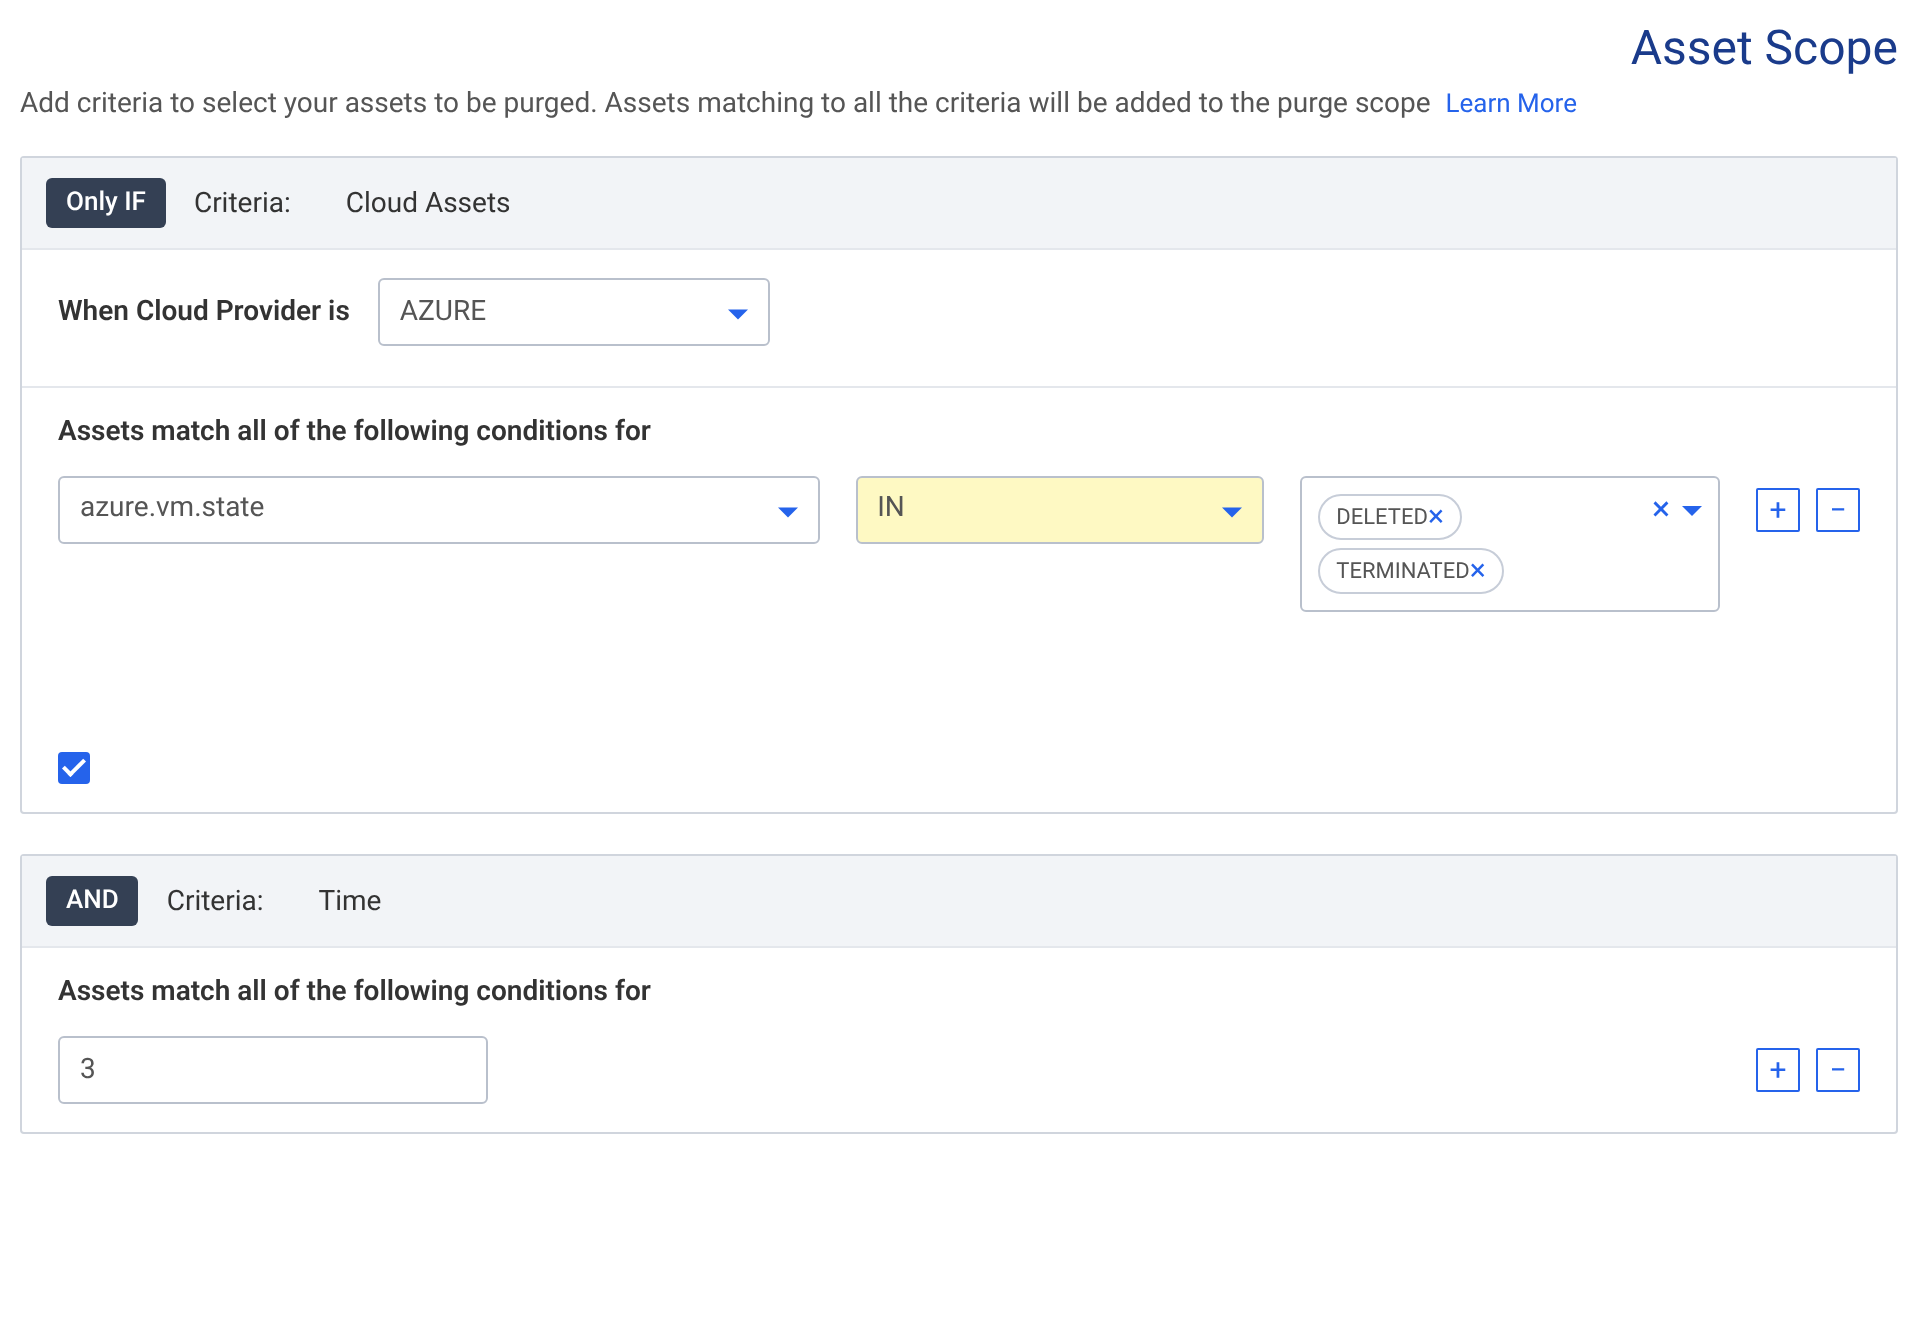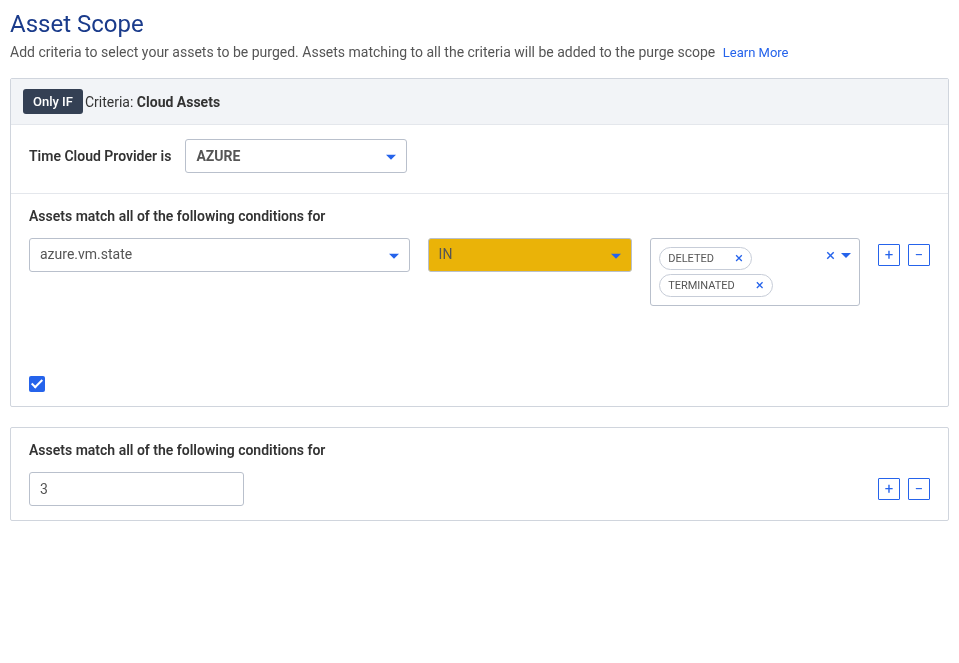--- a/index.html
+++ b/index.html
@@ -12,20 +12,21 @@
       font-size: 14px;
       color: #333;
       background: #fff;
       padding: 10px;
     }
     .page-title {
       font-size: 24px;
       color: #1a3b8b;
       font-weight: 400;
       margin-bottom: 6px;
+      text-align: right;
     }
     .page-subtitle {
       font-size: 14px;
       color: #555;
       margin-bottom: 18px;
     }
     .learn-more {
       color: #2563eb;
       font-size: 13px;
       text-decoration: none;
@@ -34,37 +35,38 @@
     .criteria-block {
       border: 1px solid #d0d5dd;
       border-radius: 2px;
       margin-bottom: 20px;
     }
     .criteria-header {
       background: #f2f4f7;
       padding: 10px 12px;
       display: flex;
       align-items: center;
-      gap: 2px;
+      gap: 14px;
       border-bottom: 1px solid #e4e7ec;
     }
     .badge {
       background: #344054;
       color: #fff;
       padding: 5px 10px;
       border-radius: 3px;
       font-size: 13px;
       font-weight: 500;
     }
     .criteria-label {
       font-size: 14px;
       color: #333;
     }
     .criteria-label strong {
-      font-weight: 700;
+      font-weight: 400;
+      margin-left: 24px;
     }
     .criteria-body {
       padding: 14px 18px;
     }
     .cloud-provider-row {
       display: flex;
       align-items: center;
       gap: 14px;
       margin-bottom: 6px;
     }
@@ -96,22 +98,21 @@
       content: "";
       position: absolute;
       right: 10px;
       top: 50%;
       transform: translateY(-25%);
       border-left: 5px solid transparent;
       border-right: 5px solid transparent;
       border-top: 5px solid #2563eb;
     }
     .dropdown.wide {
-      width: 222px;
-      font-weight: bold;
+      width: 196px;
     }
     .condition-row {
       display: flex;
       align-items: flex-start;
       gap: 18px;
     }
     .dropdown-field {
       border: 1px solid #b9c0cc;
       border-radius: 3px;
       padding: 7px 32px 7px 10px;
@@ -132,21 +133,21 @@
       border-left: 5px solid transparent;
       border-right: 5px solid transparent;
       border-top: 5px solid #2563eb;
     }
     .dropdown-op {
       border: 1px solid #b9c0cc;
       border-radius: 3px;
       padding: 7px 32px 7px 10px;
       font-size: 14px;
       color: #555;
-      background: #eab308;
+      background: #fef9c3;
       position: relative;
       cursor: pointer;
       width: 210px;
       min-height: 34px;
     }
     .dropdown-op::after {
       content: "";
       position: absolute;
       right: 10px;
       top: 50%;
@@ -165,21 +166,21 @@
     }
     .tag {
       display: inline-flex;
       align-items: center;
       border: 1px solid #c7cdd8;
       border-radius: 12px;
       padding: 3px 8px;
       font-size: 11px;
       color: #555;
       margin: 2px 3px 2px 0;
-      gap: 21px;
+      gap: 0;
     }
     .tag-close {
       color: #2563eb;
       cursor: pointer;
       font-size: 15px;
       line-height: 1;
       display: inline-flex;
     }
     .tags-actions {
       position: absolute;
@@ -285,21 +286,21 @@
 
 <div class="criteria-block">
   <div class="criteria-header">
     <span class="badge">Only IF</span>
     <span class="criteria-label">
       <span>Criteria: </span><strong>Cloud Assets</strong>
     </span>
   </div>
   <div class="criteria-body">
     <div class="cloud-provider-row">
-      <span class="label">Time Cloud Provider is</span>
+      <span class="label">When Cloud Provider is</span>
       <div class="dropdown wide">
         <span>AZURE</span>
       </div>
     </div>
   </div>
   <div class="criteria-body" style="border-top:1px solid #e4e7ec;">
     <div class="section-label">Assets match all of the following conditions for</div>
     <div class="condition-row">
       <div class="dropdown-field">
         <span>azure.vm.state</span>
@@ -329,20 +330,26 @@
     <div class="spacer-block"></div>
     <div class="checkbox-row">
       <div class="checkbox"></div>
       <div>
       </div>
     </div>
   </div>
 </div>
 
 <div class="criteria-block">
+  <div class="criteria-header">
+    <span class="badge">AND</span>
+    <span class="criteria-label">
+      <span>Criteria: </span><strong>Time</strong>
+    </span>
+  </div>
   <div class="criteria-body">
     <div class="section-label">Assets match all of the following conditions for</div>
     <div class="condition-row">
       <input type="text" class="text-input" value="3" style="">
       <div class="row-actions">
         <div class="icon-btn">+</div>
         <div class="icon-btn">−</div>
       </div>
     </div>
   </div>

